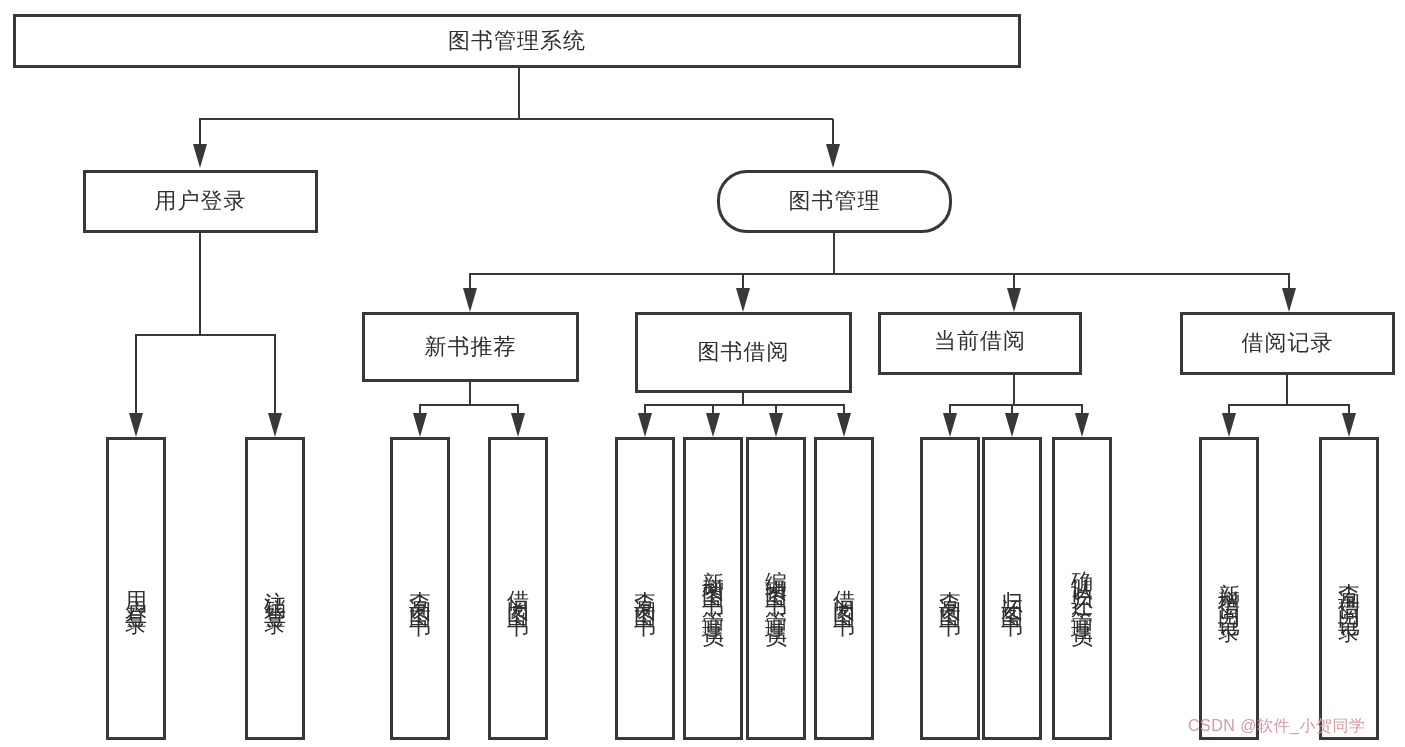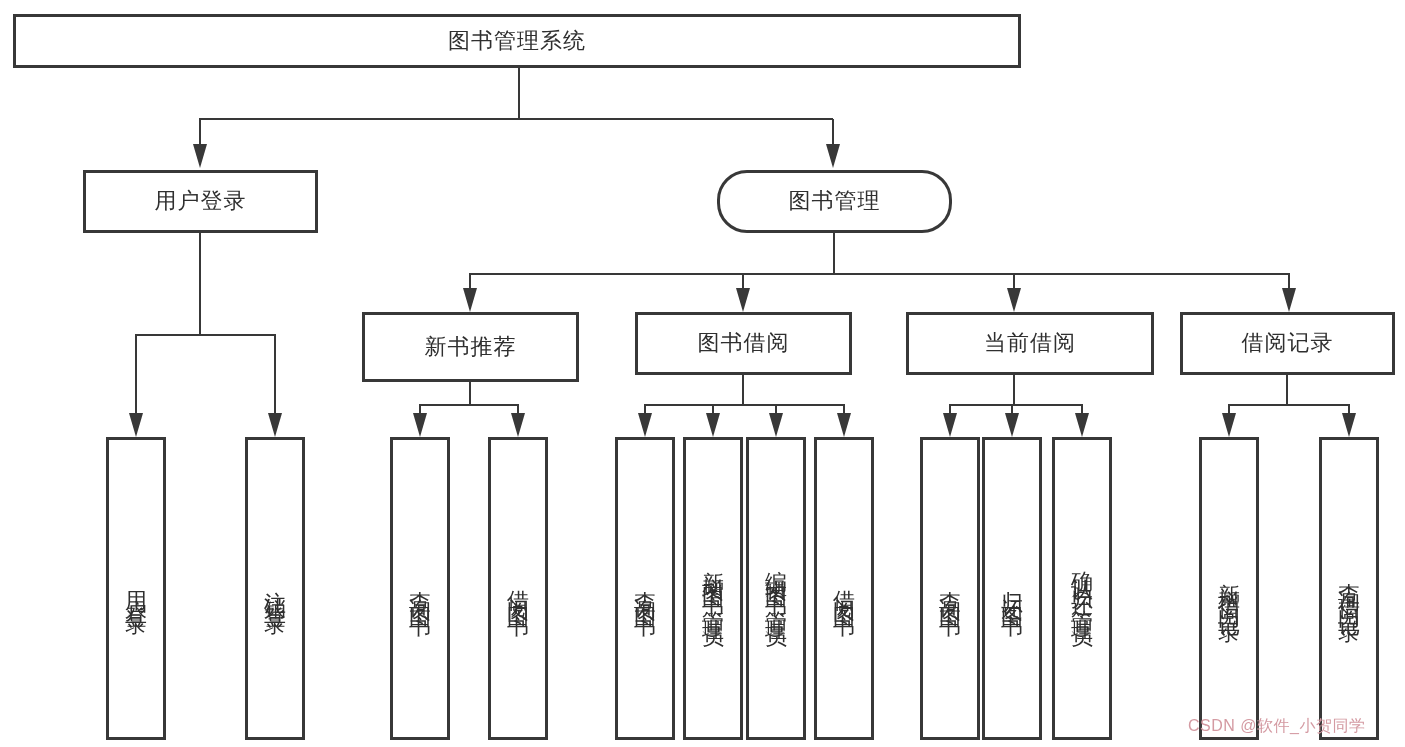--- a/index.html
+++ b/index.html
@@ -37,22 +37,22 @@
     letter-spacing:8px;
     line-height:1;
     font-size:22px;
     color:var(--text);
   }
   
   .n-root {left:13px;  top:14px;  width:1008px;height:54px;}
   .n-l1a  {left:83px;  top:170px; width:235px; height:63px;}
   .n-l1b  {left:717px; top:170px; width:235px; height:63px;border-radius:30px;}
   .n-l2a  {left:362px; top:312px; width:217px; height:70px;}
-  .n-l2b  {left:635px; top:312px; width:217px; height:63px;text-align:center;}
-  .n-l2c  {left:906px; top:312px; width:248px; height:63px;}
+  .n-l2b  {left:635px; top:312px; width:217px; height:81px;text-align:center;}
+  .n-l2c  {left:878px; top:312px; width:204px; height:63px;font-family:Liberation Mono, monospace;}
   .n-l2d  {left:1180px;top:312px; width:215px; height:63px;}
   .leaf   {top:437px;  width:60px; height:303px;}
   .f1 {left:106px;}  .f2 {left:245px;}
   .f3 {left:390px;}  .f4 {left:488px;}
   .f5 {left:615px;}  .f6 {left:683px;}
   .f7 {left:746px;}  .f8 {left:814px;}
   .f9 {left:920px;}  .f10{left:982px;}
   .f11{left:1052px;} .f12{left:1199px;}
   .f13{left:1319px;}
   .watermark{

